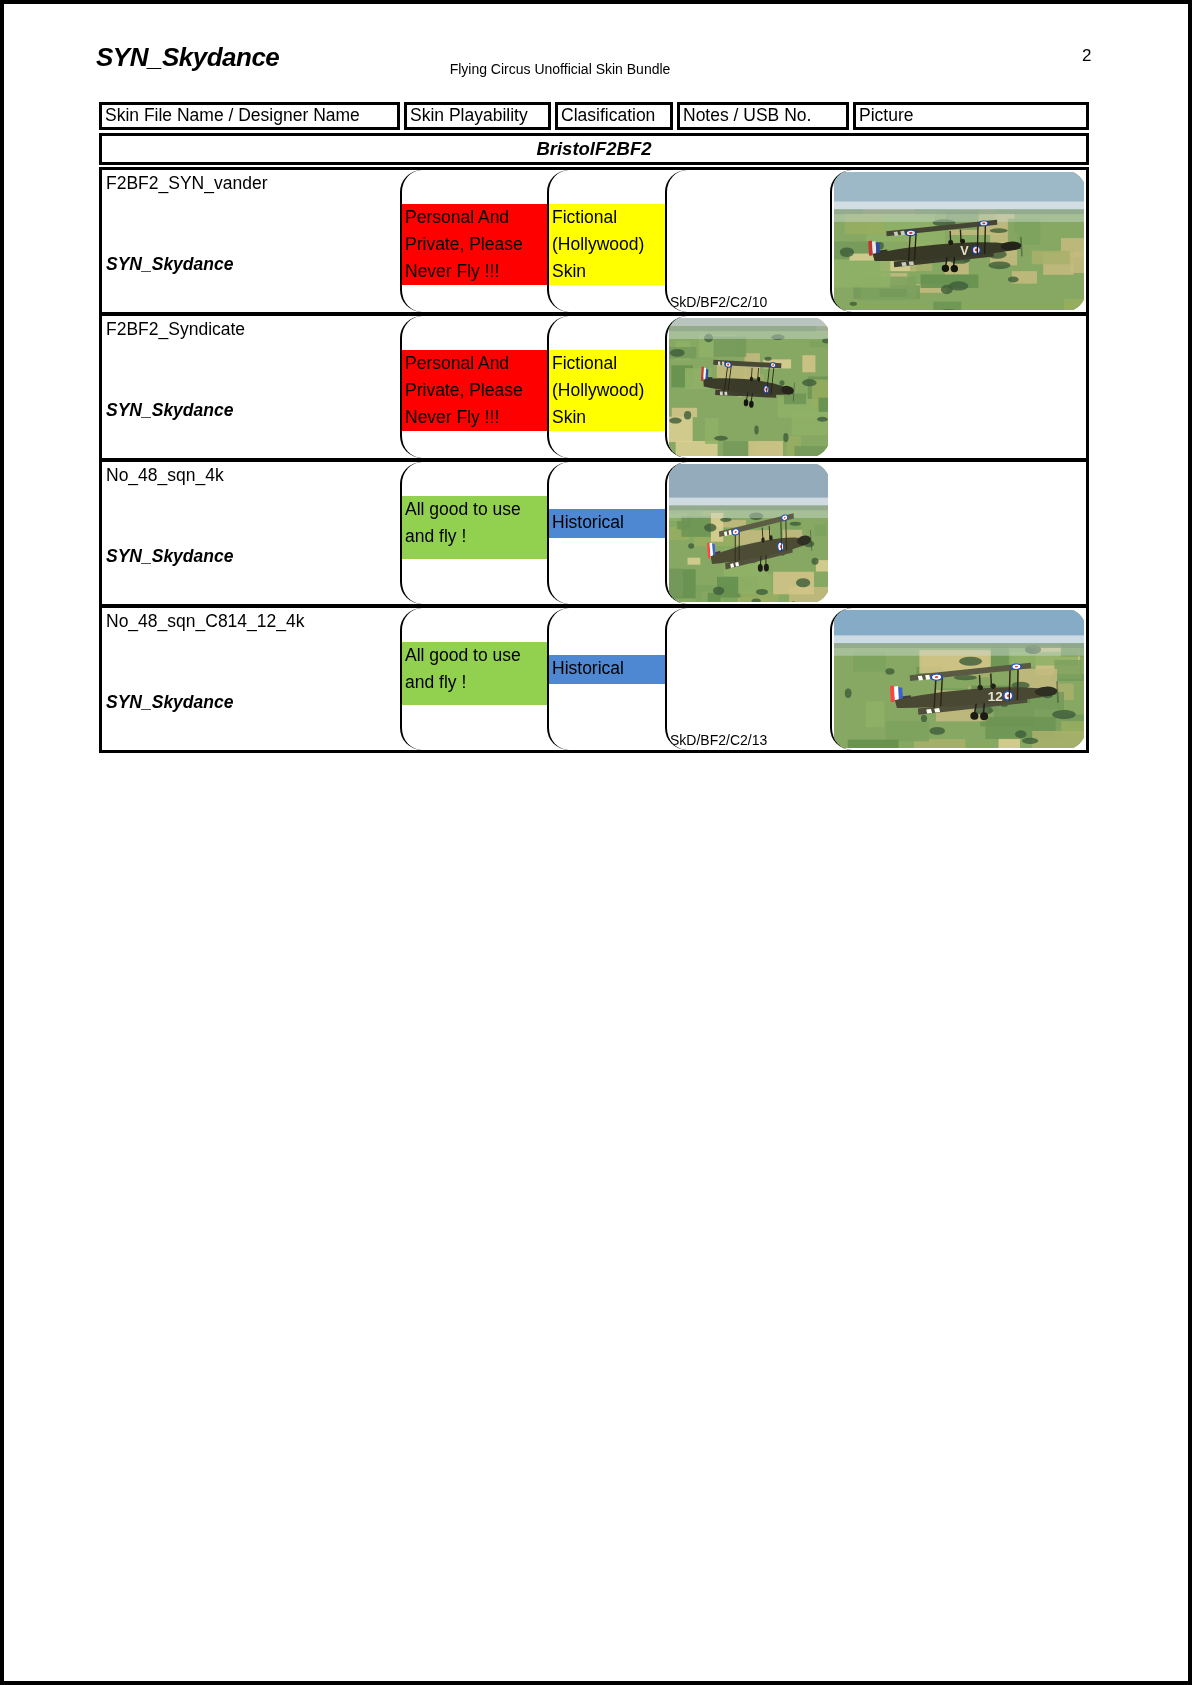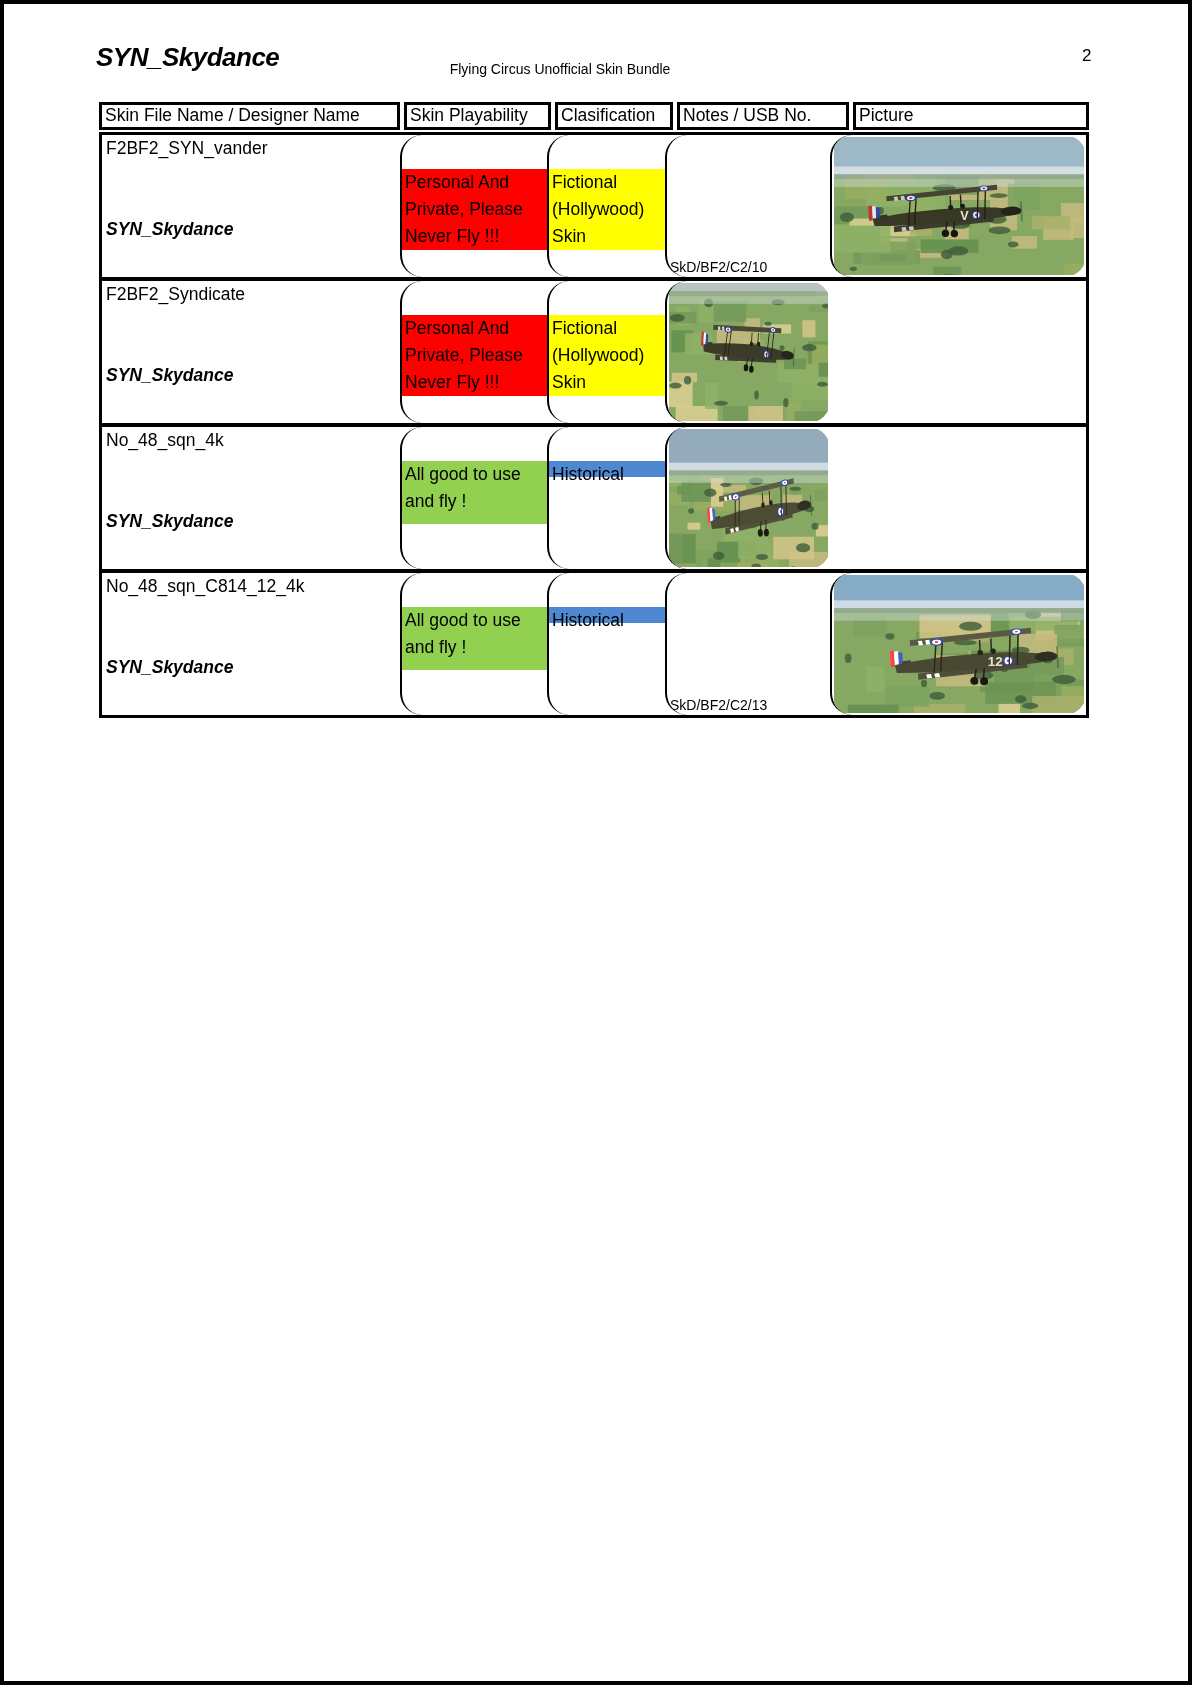--- a/index.html
+++ b/index.html
@@ -22,21 +22,21 @@
   .tbody{margin-top:2px;border:3px solid #000;}
   .trow{display:grid;grid-template-columns:298px 147px 118px 165px 1fr;height:142px;}
   .trow + .trow{border-top:4px solid #000;}
   .cell{position:relative;box-sizing:border-box;overflow:hidden;padding-left:32px;}
   .cell + .cell{border-left:2px solid #000;border-radius:22px;}
   .skin-name{position:absolute;top:3px;left:4px;font-size:17.5px;white-space:nowrap;}
   .designer{position:absolute;top:84px;left:4px;font-size:17.5px;font-weight:bold;font-style:italic;}
   .badge{position:absolute;left:0;right:0;top:34px;font-size:17.5px;line-height:27px;padding:0 3px;color:#000;box-sizing:border-box;}
   .lines3{min-height:81px;}
   .lines2{min-height:54px;padding-bottom:9px;}
-  .lines1{height:16px;right:auto;width:100%;}
+  .lines1{height:29px;right:auto;width:100%;margin-top:13px;}
   .notes{position:absolute;left:3px;bottom:2px;font-size:14px;white-space:nowrap;}
   .c-pic{padding:2px;}
   .pic{width:100%;height:100%;display:block;background:#86a863;}
   .defs-holder{position:absolute;width:0;height:0;overflow:hidden;}
 </style>
 </head>
 <body>
 
 <svg class="defs-holder" xmlns="http://www.w3.org/2000/svg" xmlns:xlink="http://www.w3.org/1999/xlink">
   <defs>
@@ -91,20 +91,21 @@
 
 <div class="skins-table">
   <div class="thead">
     <div class="th th1">Skin File Name / Designer Name</div>
     <div class="th th2">Skin Playability</div>
     <div class="th th3">Clasification</div>
     <div class="th th4">Notes / USB No.</div>
     <div class="th th5">Picture</div>
   </div>
 
+  <div class="group-row">BristolF2BF2</div>
 
   <div class="tbody">
 
     <div class="trow">
       <div class="cell">
         <div class="skin-name">F2BF2_SYN_vander</div>
         <div class="designer">SYN_Skydance</div>
       </div>
       <div class="cell">
         <div class="badge lines3" style="background: rgb(255, 0, 0);">Personal And Private, Please Never Fly !!!</div>

